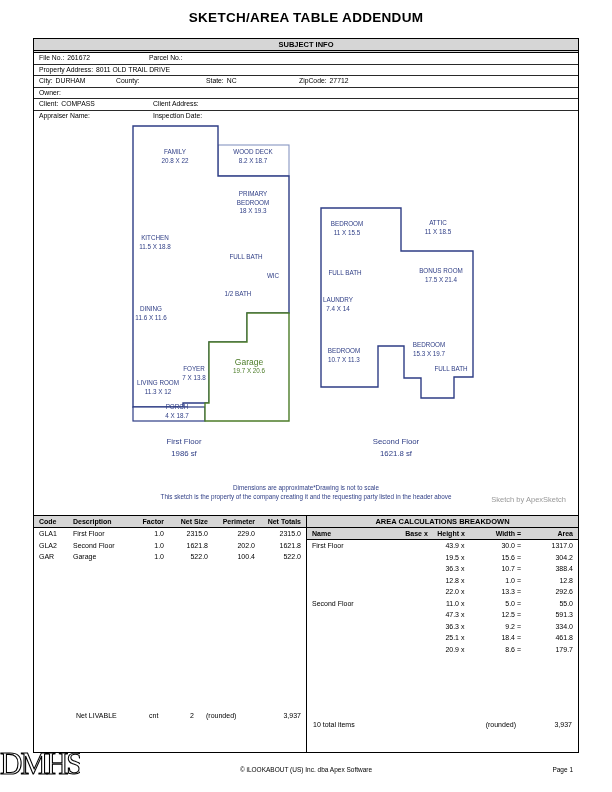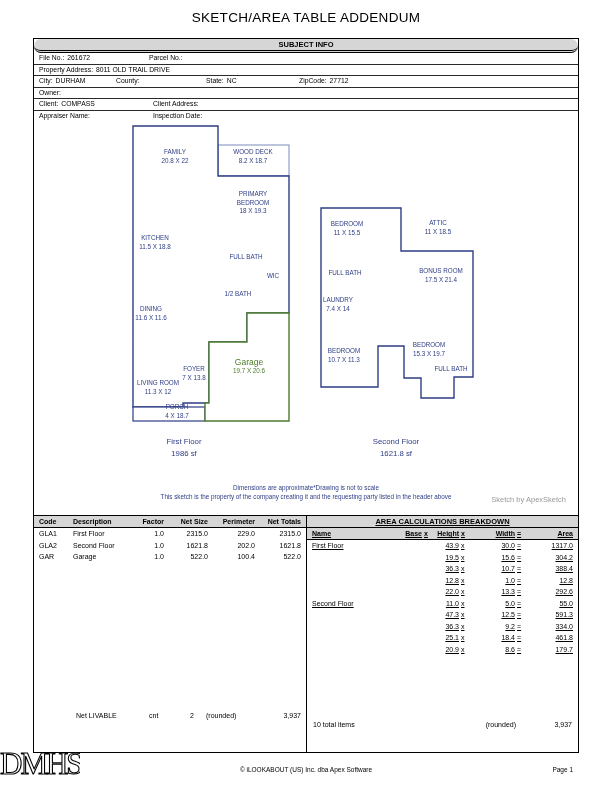--- a/index.html
+++ b/index.html
@@ -1,24 +1,24 @@
 <!DOCTYPE html>
 <html><head>
 <meta charset="utf-8">
 <style>
   html,body{margin:0;padding:0;background:#fff;}
   .page{position:relative;width:612px;height:792px;background:#fff;overflow:hidden;
         font-family:"Liberation Sans",sans-serif;color:#000;}
   .doc-title{position:absolute;top:10px;left:0;right:0;text-align:center;
-             font-size:13.5px;font-weight:normal;letter-spacing:.3px;}
+             font-size:13.5px;font-weight:bold;letter-spacing:.3px;}
   .frame{position:absolute;left:33px;top:38px;width:546px;height:715px;
          border:1px solid #000;box-sizing:border-box;background:#fff;}
   .bar{height:11px;background:#d6d6d6;border-bottom:1px solid #000;
        text-align:center;font-weight:bold;font-size:7.5px;line-height:11px;}
-  .bar.dbl{border-bottom:3px double #000;border-radius:7px;}
+  .bar.dbl{border-bottom:3px double #000;}
   .bar.topline{border-top:1px solid #000;}
   .info-row{position:relative;height:10.5px;border-bottom:1px solid #2a2a2a;
             font-size:6.8px;line-height:10.5px;white-space:nowrap;}
   .info-row:last-child{border-bottom:none;}
   .info-field{position:absolute;top:0;}
   .info-value{margin-left:3px;}
   
   .sketch-area{position:relative;height:388px;}
   .sketch-area svg{position:absolute;left:0;top:0;}
   .room-label{position:absolute;transform:translateX(-50%);text-align:center;
@@ -28,21 +28,21 @@
   .floor-caption{position:absolute;transform:translateX(-50%);text-align:center;
                  font-size:7.8px;line-height:12px;color:#2e3d85;white-space:nowrap;}
   .disclaimer{position:absolute;left:0;right:0;top:363px;text-align:center;
               font-size:6.3px;line-height:8.6px;color:#2e3d85;}
   .credit{position:absolute;right:12px;top:374px;font-size:7.5px;color:#999;}
   
   .panels{position:absolute;left:0;right:0;top:476px;bottom:0;display:flex;
           border-top:1px solid #000;}
   .panel{position:relative;box-sizing:border-box;}
   .panel.left{width:273px;border-right:1px solid #000;}
-  .panel.right{flex:1;text-decoration:underline;}
+  .panel.right{flex:1;}
   .colhead{background:#d6d6d6;border-bottom:1px solid #000;font-weight:bold;}
   .sum-grid{display:grid;grid-template-columns:34px 53px 38px 44px 47px 1fr;
             padding:0 5px;font-size:7px;line-height:11.5px;}
   .colhead.sum-grid{line-height:11px;}
   .brk-grid{display:grid;grid-template-columns:70px 40px 10px 27px 10px 46px 10px 1fr;
             padding:0 5px;font-size:7px;line-height:11.5px;}
   .colhead.brk-grid{line-height:11px;}
   .c-r{text-align:right;}
   .c-sym{padding-left:2px;}
   .total-row{position:absolute;left:0;right:0;font-size:7px;line-height:11px;}

